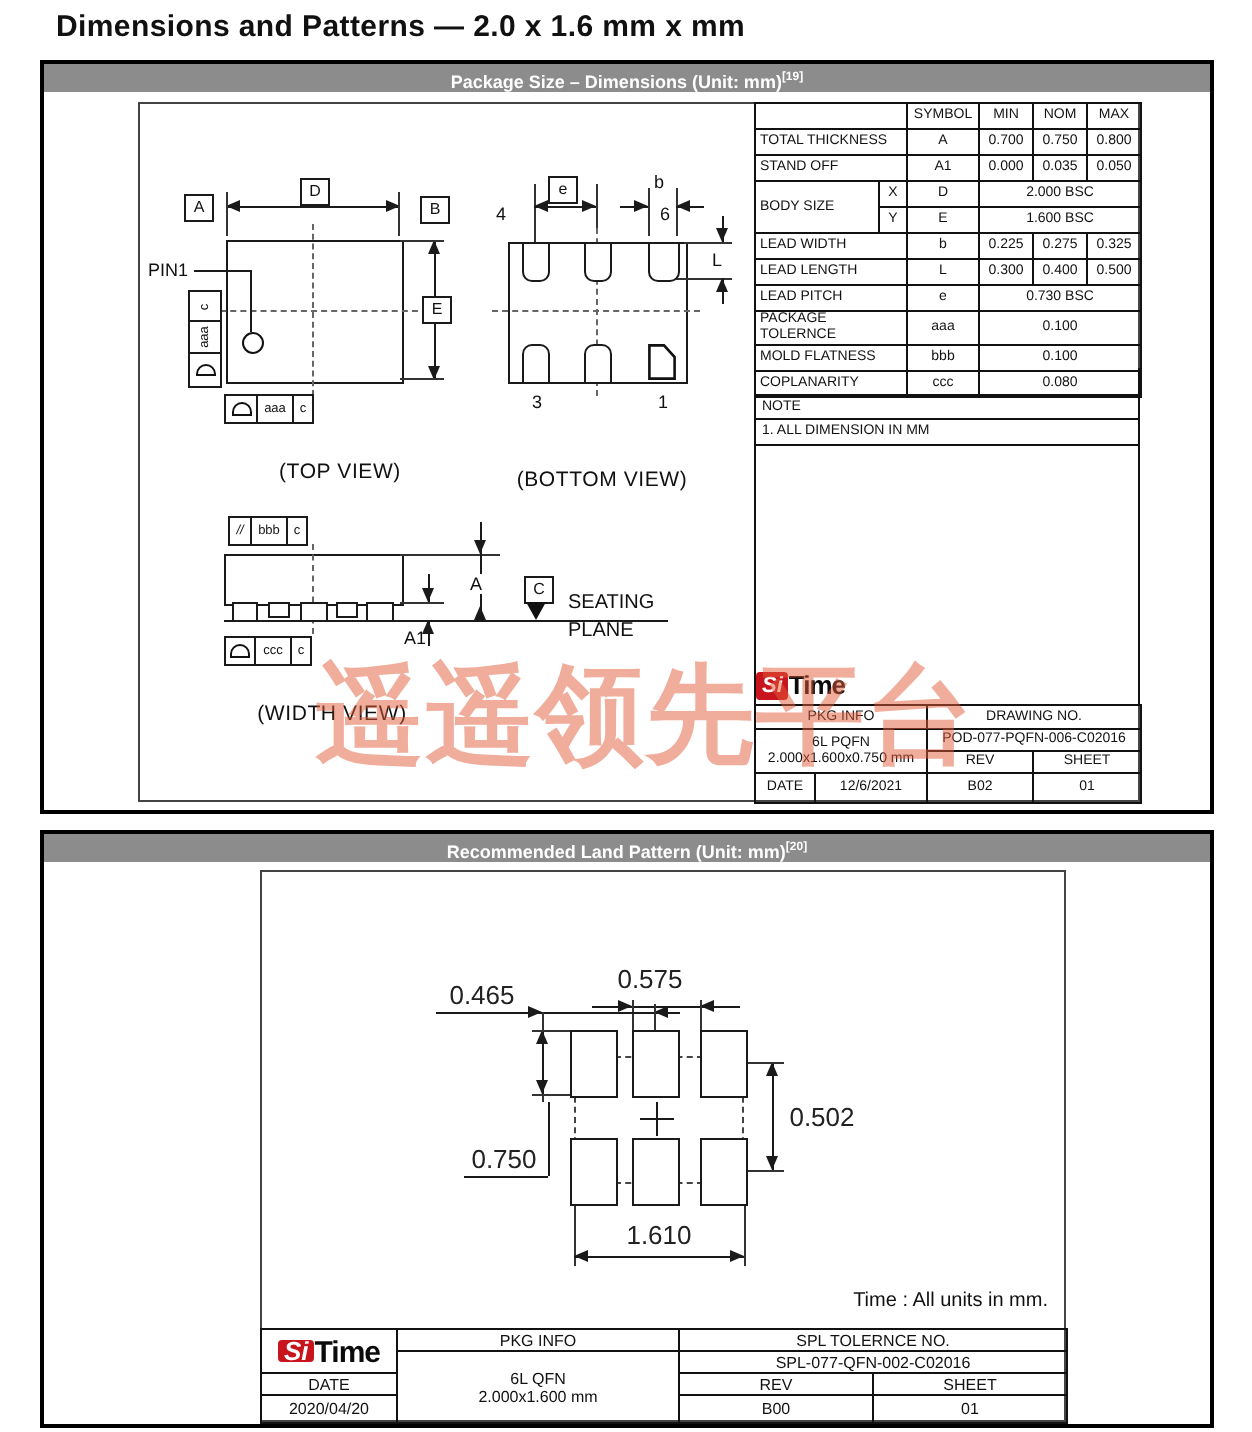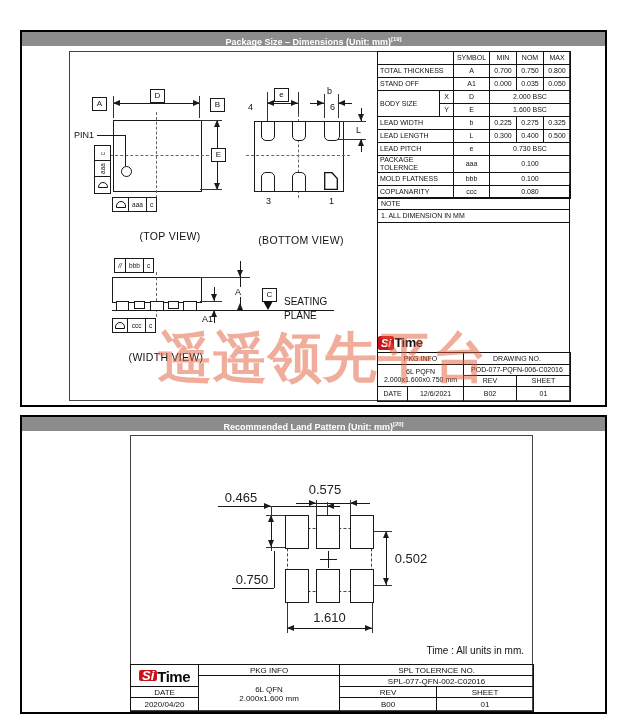--- a/index.html
+++ b/index.html
@@ -54,20 +54,21 @@
   .logo2 .tm{font-size:15px}
   .dimtxt{position:absolute;font-size:13px;color:#222;text-align:center}
   .wm{position:absolute;left:158px;top:322px;font-size:54px;font-weight:bold;color:rgba(226,92,56,0.5);letter-spacing:1px;z-index:50;white-space:nowrap;font-family:"DejaVu Sans",sans-serif;pointer-events:none}
   .note2{position:absolute;font-size:10px;text-align:right}
 </style>
 </head>
 <body>
 
 <div class="page">
 
+  <div class="ttl">Dimensions and Patterns — 2.0 x 1.6 mm x mm</div>
 
   <div class="panel" id="p1">
     <div class="phead">
       <span>Package Size – Dimensions (Unit: mm)</span><sup>[19]</sup>
     </div>
     <div class="frame"></div>
 
     <table class="dt">
       <colgroup>
           <col style="width:62px">

